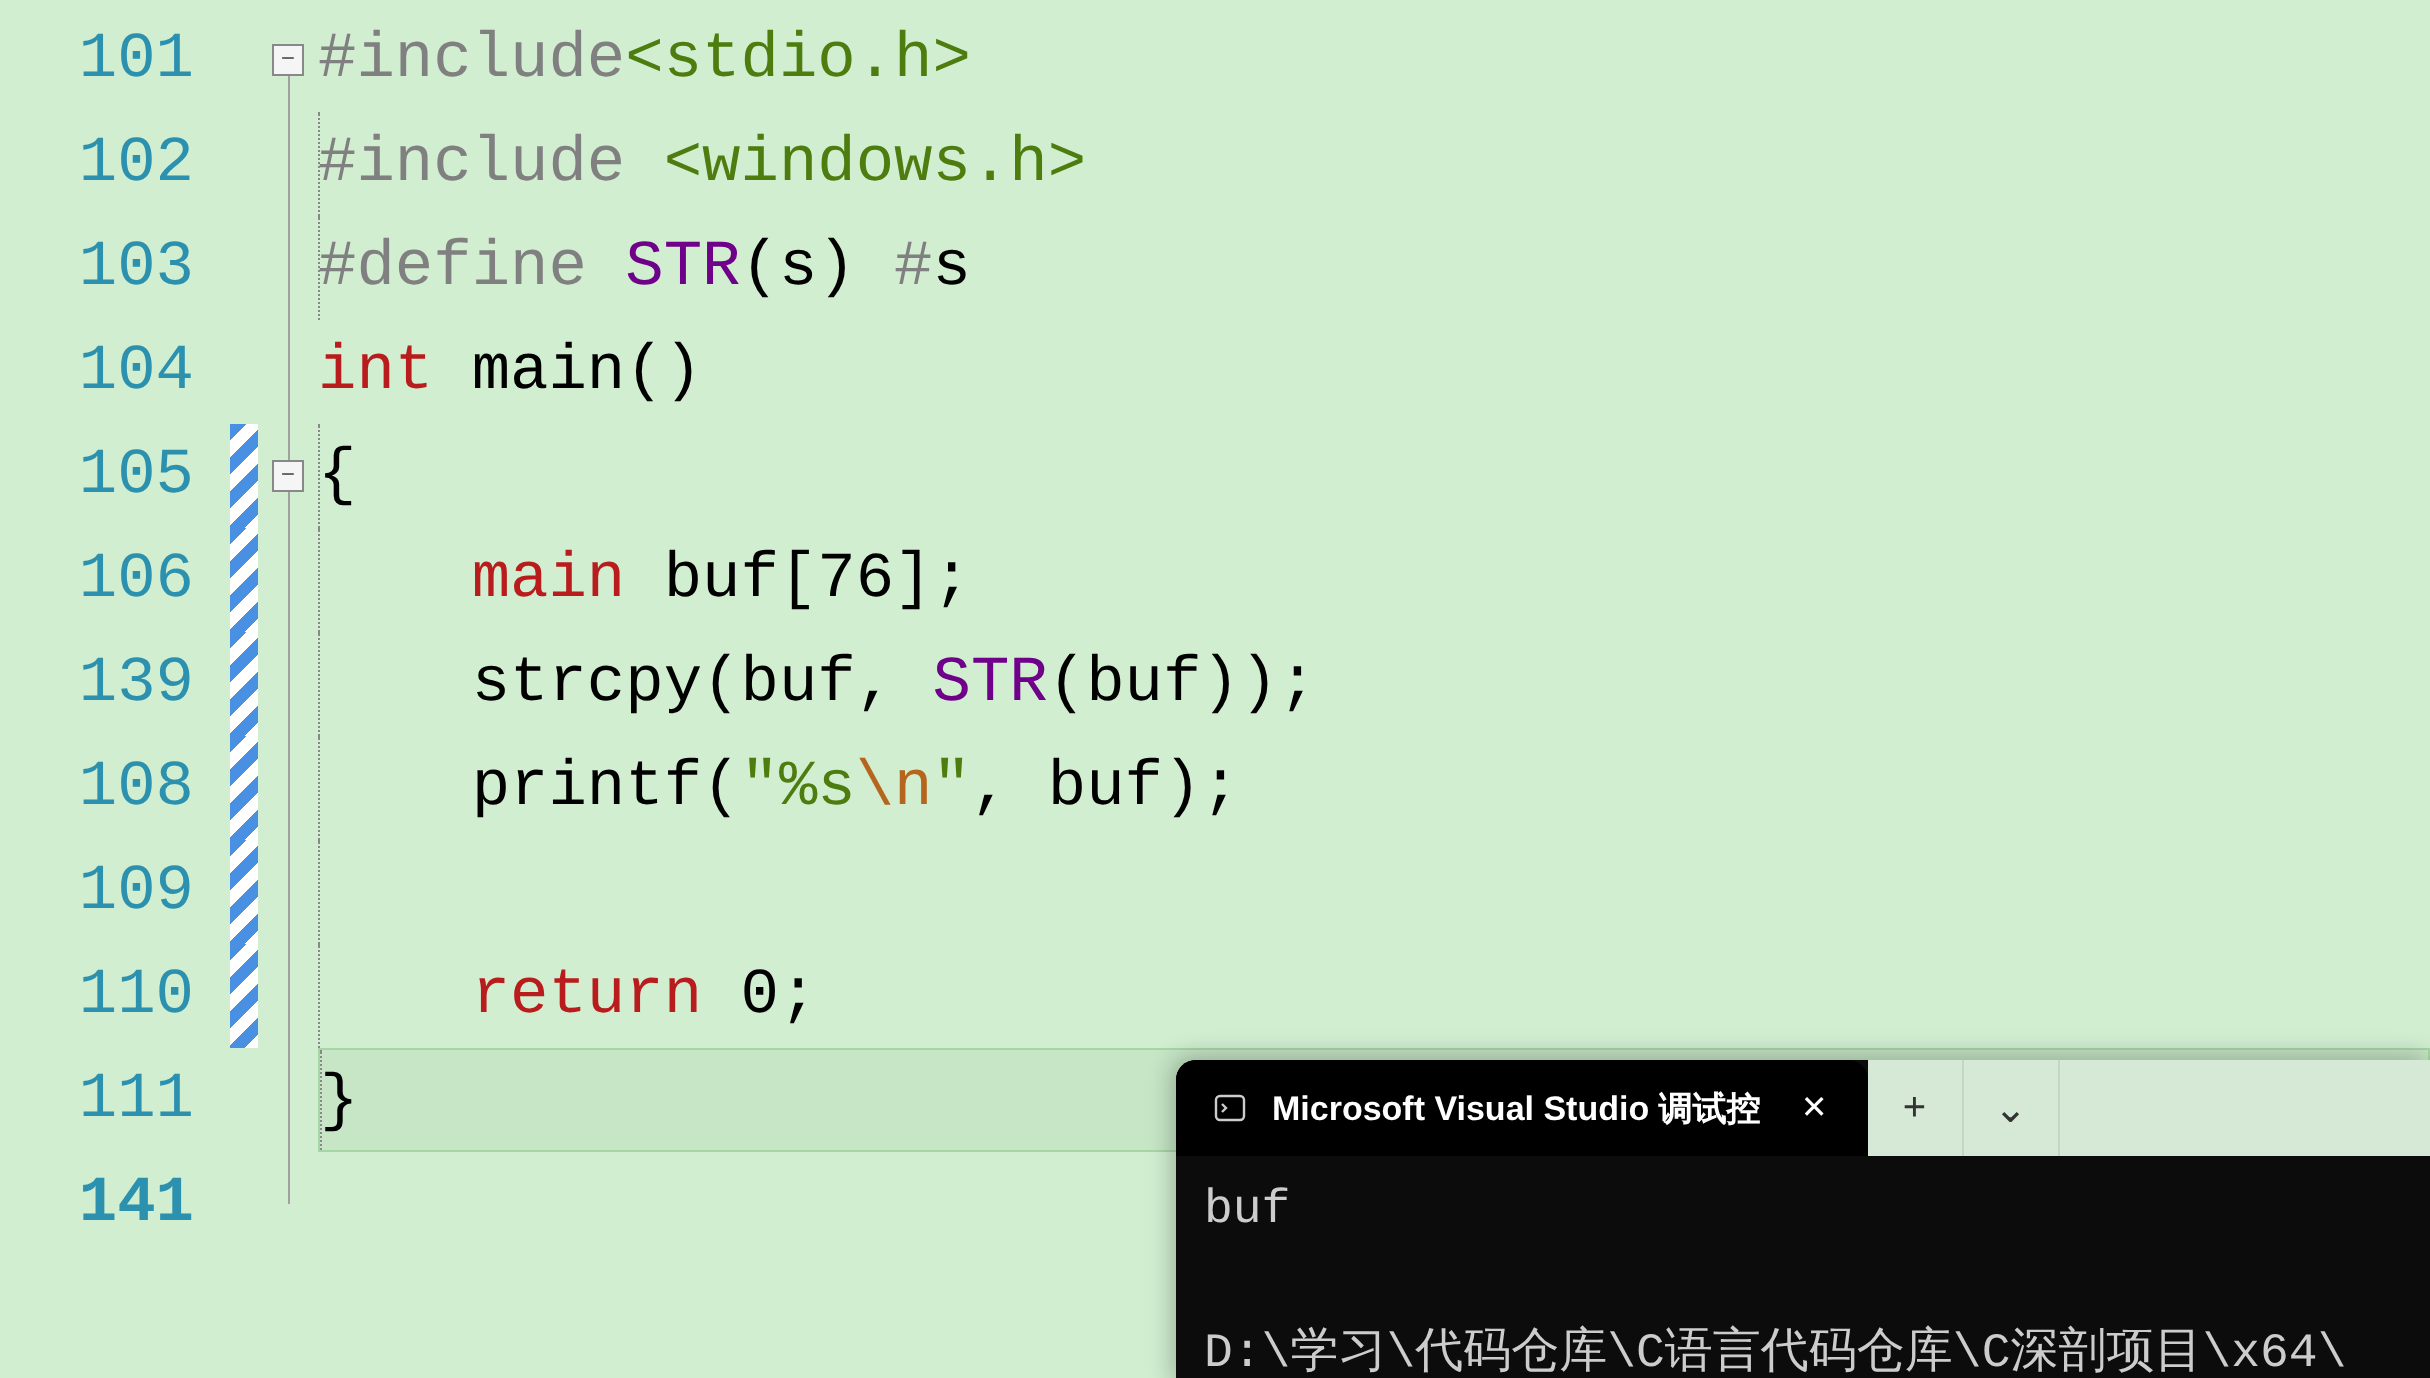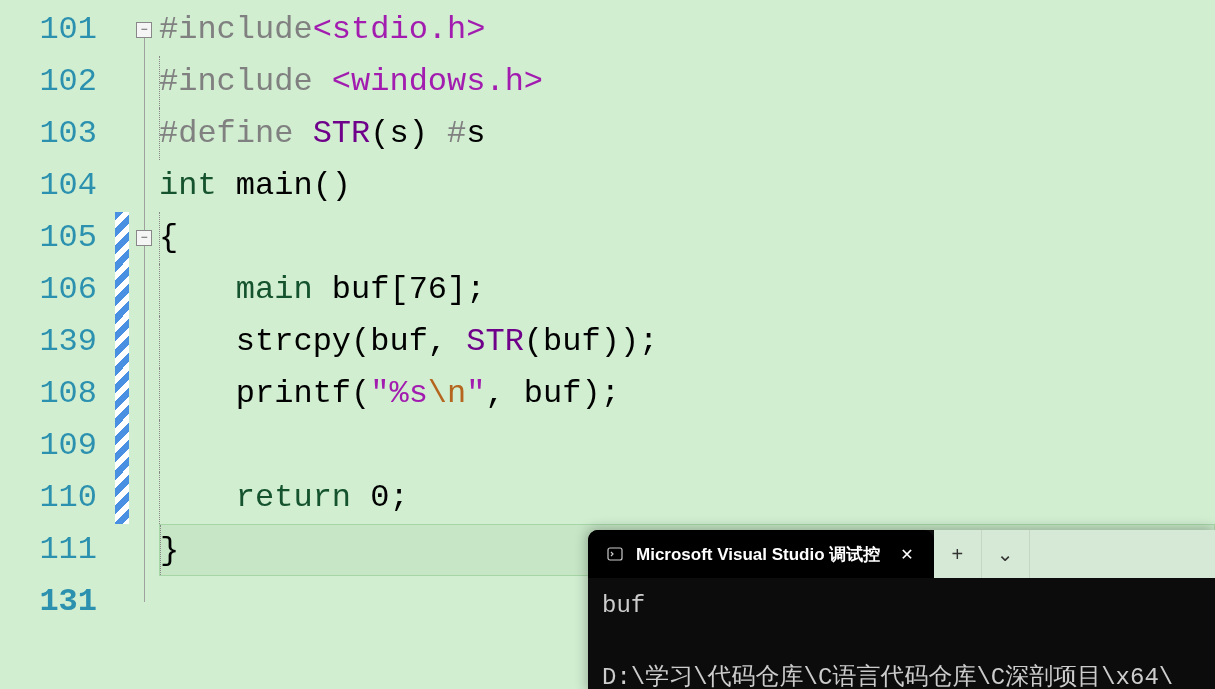--- a/index.html
+++ b/index.html
@@ -92,22 +92,22 @@
   }
   .guide {
     position: absolute;
     left: 0;
     top: 0;
     bottom: 0;
     width: 1px;
     border-left: 1px dotted #888;
   }
   .tok-pre { color: #808080; }
-  .tok-kw { color: #14532d; }
-  .tok-str { color: #a21caf; margin-top: 40px; }
+  .tok-kw { color: #b91c1c; }
+  .tok-str { color: #4d7c0f; margin-top: 40px; }
   .tok-esc { color: #b5651d; }
   .tok-num { color: #000000; }
   .tok-mac { color: #6f008a; }
   .tok-id { color: #000000; }
   .tok-punct { color: #000000; }
   .tok-brace { color: #000000; }
 
   .terminal {
     position: absolute;
     left: 588px;
@@ -196,21 +196,21 @@
     <div class="ln">102</div>
     <div class="ln">103</div>
     <div class="ln">104</div>
     <div class="ln">105</div>
     <div class="ln">106</div>
     <div class="ln">139</div>
     <div class="ln">108</div>
     <div class="ln">109</div>
     <div class="ln">110</div>
     <div class="ln">111</div>
-    <div class="ln bold">131</div>
+    <div class="ln bold">141</div>
   </div>
 
   <div class="change-bar">
     <div class="cb"></div>
     <div class="cb"></div>
     <div class="cb"></div>
     <div class="cb"></div>
     <div class="cb striped"></div>
     <div class="cb striped"></div>
     <div class="cb striped"></div>

